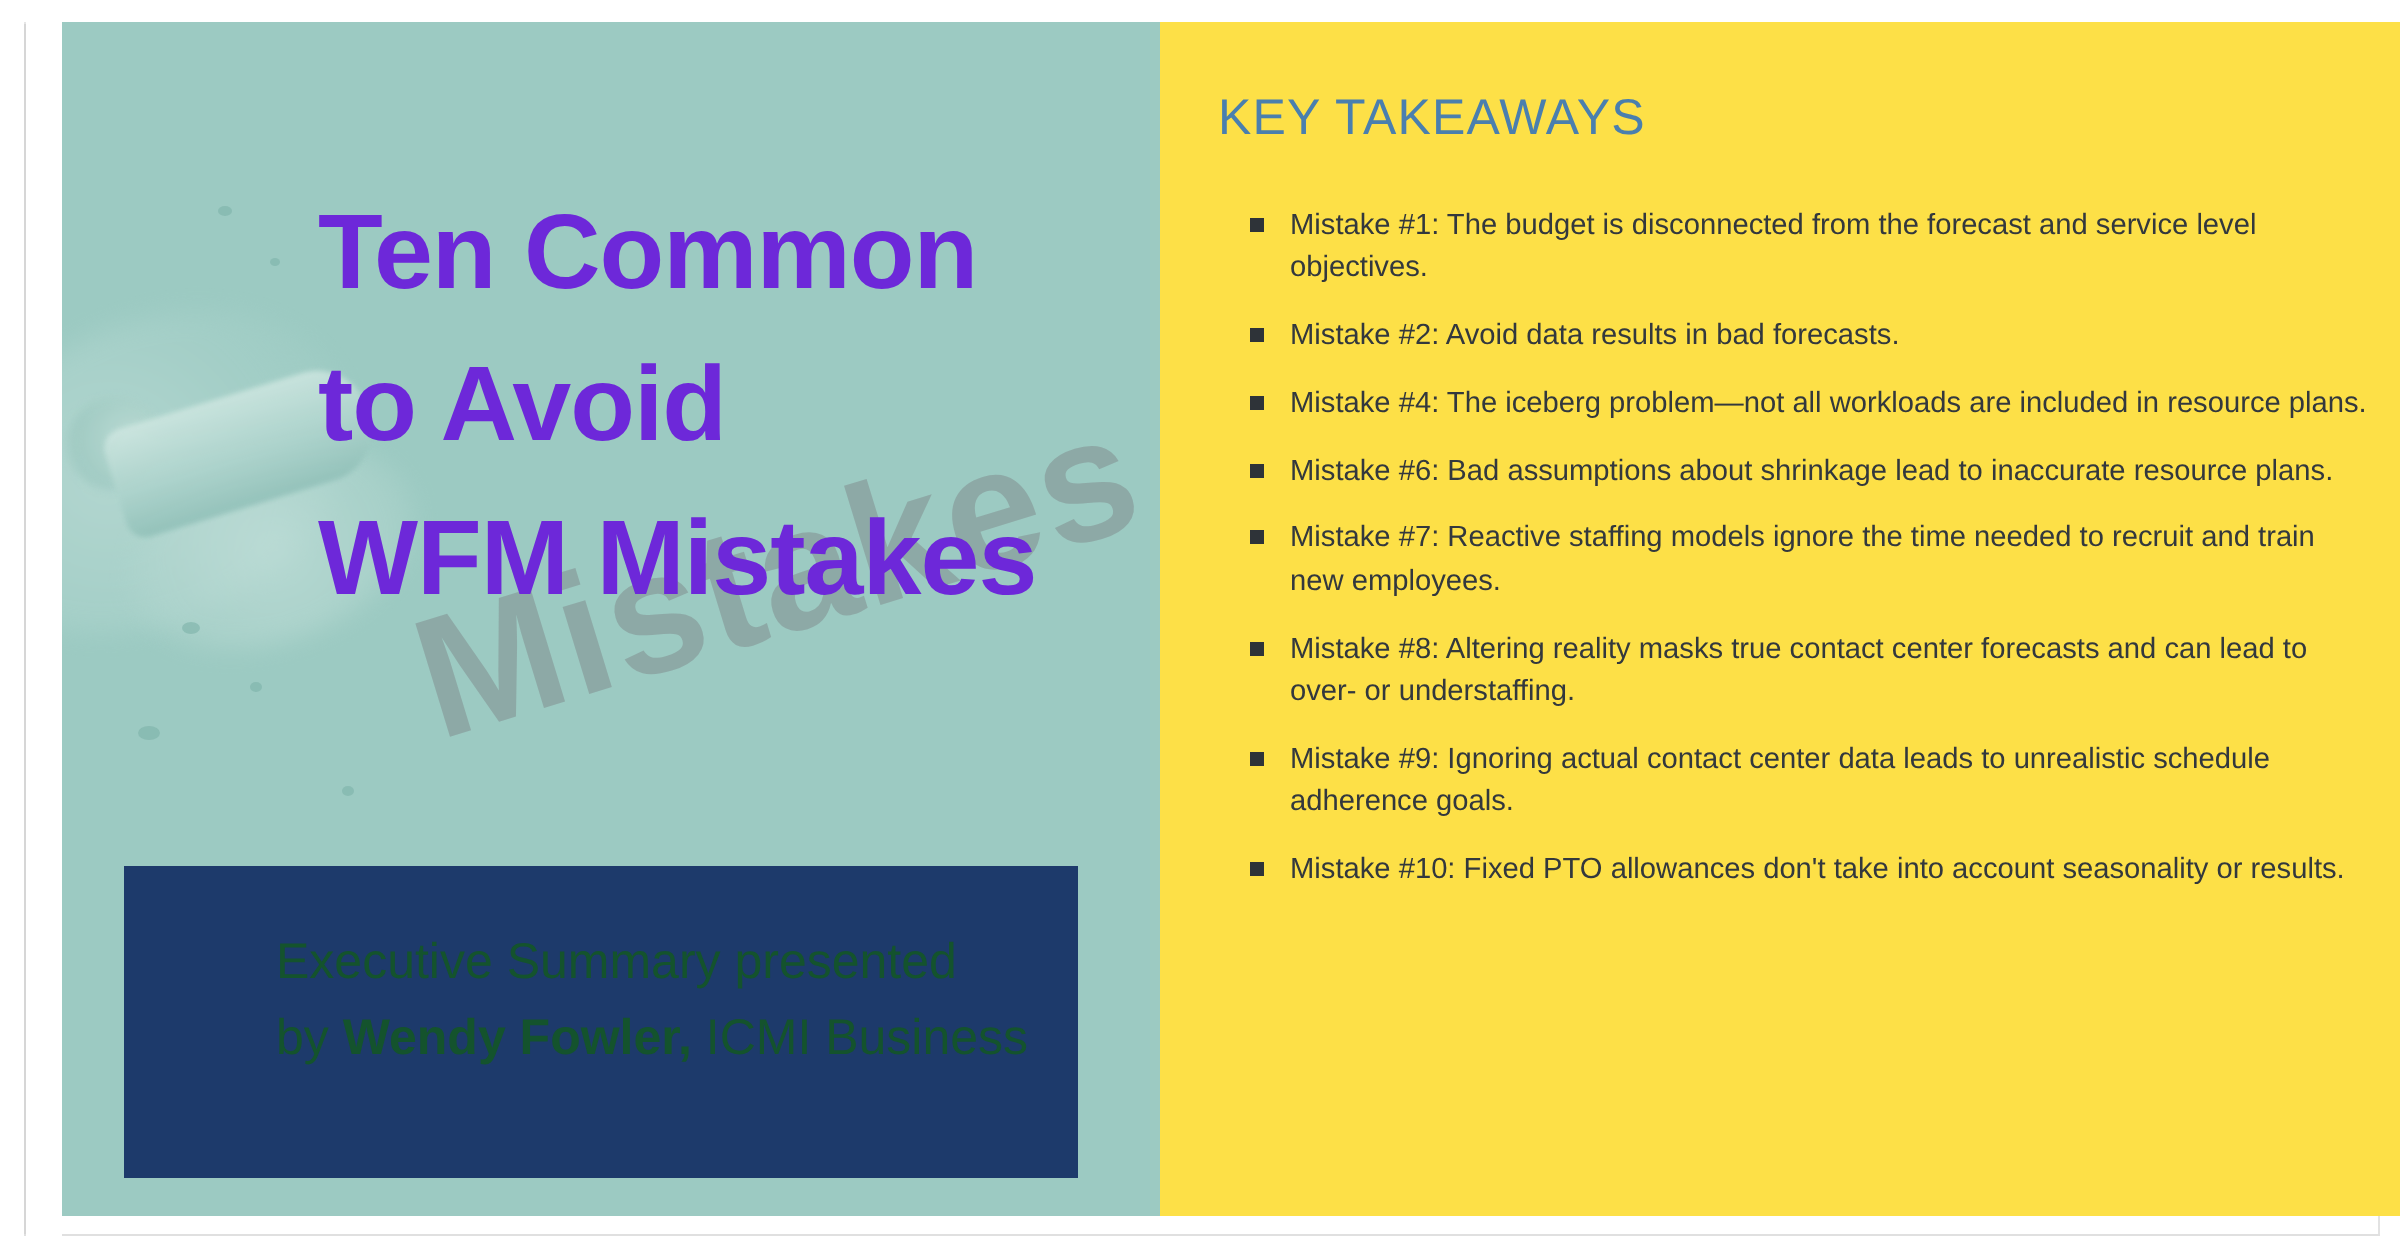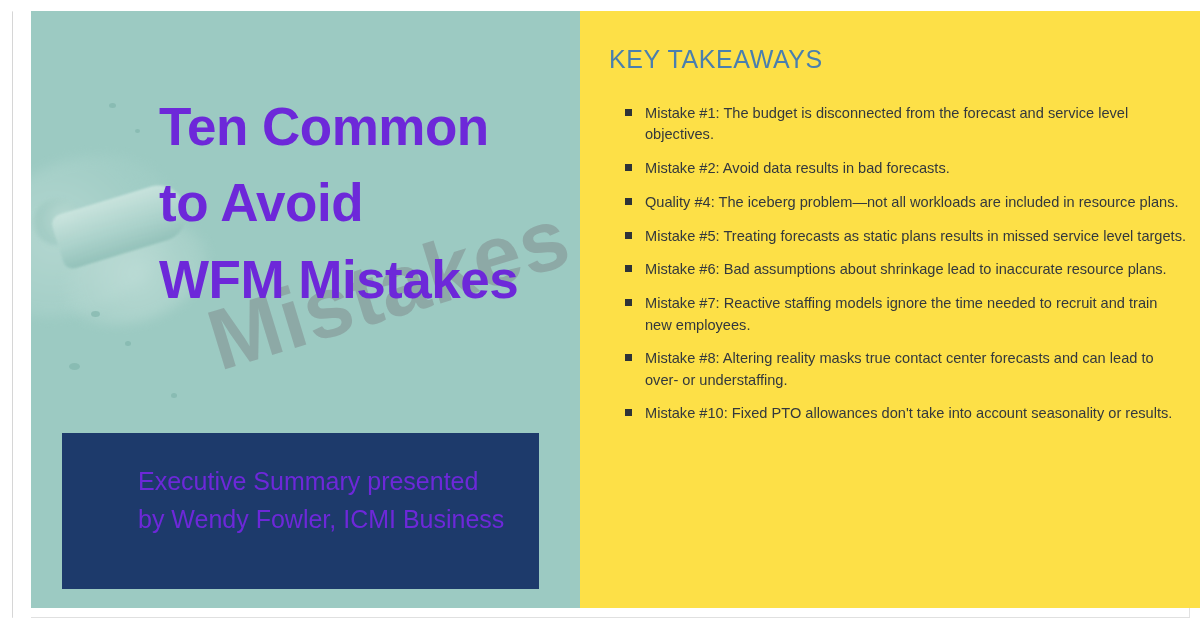--- a/index.html
+++ b/index.html
@@ -149,26 +149,26 @@
     top: 422px;
     width: 477px;
     height: 156px;
     background: #1d3a6b;
   }
   .cover-band-text {
     position: absolute;
     left: 107px;
     top: 452px;
     width: 400px;
-    color: #6d28d9;
+    color: #14532d;
     font-size: 25px;
     line-height: 1.5;
     font-family: "Liberation Sans", sans-serif;
   }
-  .cover-band-text .strong { font-weight: normal; margin-top: 12px; }
+  .cover-band-text .strong { font-weight: bold; margin-top: 12px; }
   .cover-band-text .row { display: block; white-space: nowrap; }
 
   
   .takeaways {
     position: absolute;
     left: 580px;
     top: 11px;
     width: 653px;
     height: 597px;
     background: #fde047;
@@ -250,23 +250,23 @@
       <span class="row"><span>by </span><span class="strong">Wendy Fowler,</span><span> ICMI Business</span></span>
     </div>
   </div>
 
   <div class="takeaways">
     <div class="takeaways-heading">KEY TAKEAWAYS</div>
 
     <ul class="bullet-list">
       <li class="bullet-item"><span class="marker"></span><span>Mistake #1: The budget is disconnected from the forecast and service level objectives.</span></li>
       <li class="bullet-item"><span class="marker"></span><span>Mistake #2: Avoid data results in bad forecasts.</span></li>
-      <li class="bullet-item"><span class="marker"></span><span>Quality #4: The iceberg problem—not all workloads are included in resource plans.</span></li>
-      <li class="bullet-item"><span class="marker"></span><span>Mistake #5: Treating forecasts as static plans results in missed service level targets.</span></li>
+      <li class="bullet-item"><span class="marker"></span><span>Mistake #4: The iceberg problem—not all workloads are included in resource plans.</span></li>
+      <li class="bullet-item"><span class="marker"></span></li>
       <li class="bullet-item"><span class="marker"></span><span>Mistake #6: Bad assumptions about shrinkage lead to inaccurate resource plans.</span></li>
       <li class="bullet-item"><span class="marker"></span><span>Mistake #7: Reactive staffing models ignore the time needed to recruit and train new employees.</span></li>
       <li class="bullet-item"><span class="marker"></span><span>Mistake #8: Altering reality masks true contact center forecasts and can lead to over- or understaffing.</span></li>
-      <li class="bullet-item"><span class="marker"></span></li>
+      <li class="bullet-item"><span class="marker"></span><span>Mistake #9: Ignoring actual contact center data leads to unrealistic schedule adherence goals.</span></li>
       <li class="bullet-item"><span class="marker"></span><span>Mistake #10: Fixed PTO allowances don't take into account seasonality or results.</span></li>
     </ul>
   </div>
 
 </div>
 
 </body></html>

